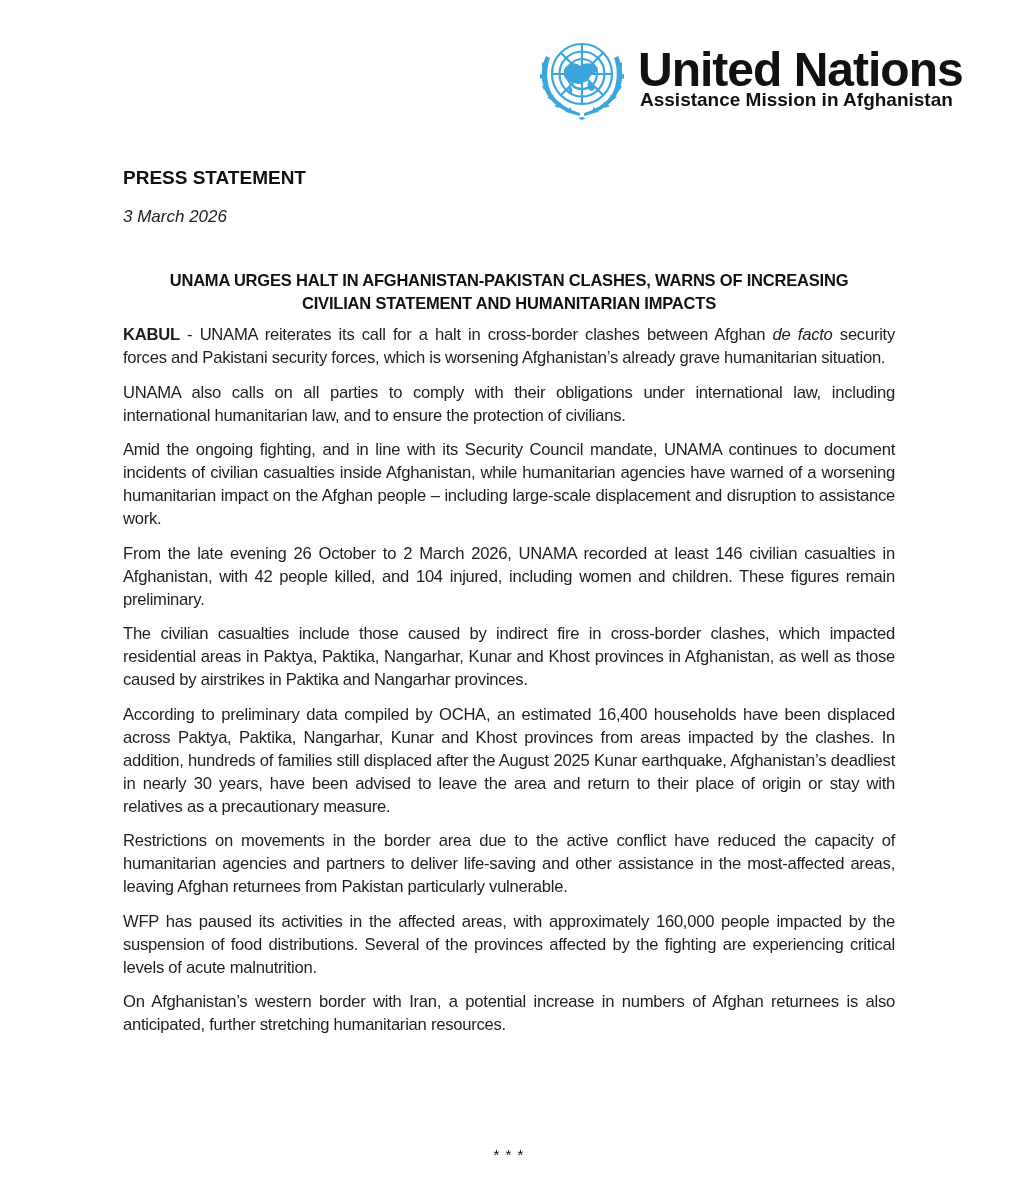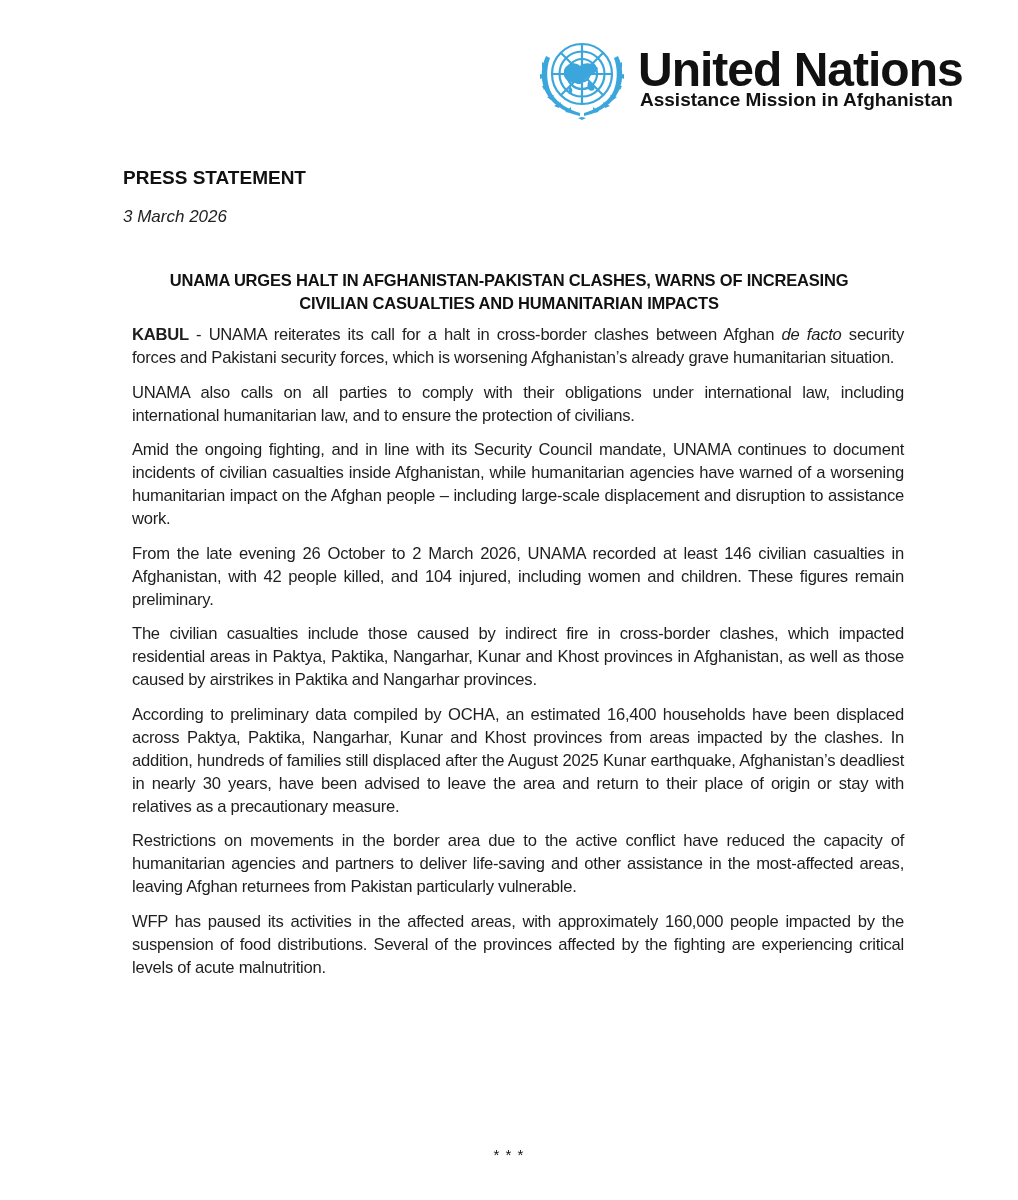--- a/index.html
+++ b/index.html
@@ -4,21 +4,21 @@
 <style>
   html, body { margin: 0; padding: 0; background: #ffffff; }
   body { width: 1018px; height: 1200px; position: relative; overflow: hidden; color: #1a1a1a; }
   .header { position: absolute; left: 534px; top: 32px; width: 440px; height: 90px; }
   .emblem { position: absolute; left: 0; top: 0; width: 96px; height: 90px; }
   .org-title { position: absolute; left: 104px; top: 14px; font-family: "Liberation Sans", sans-serif; font-weight: 700; font-size: 48px; letter-spacing: -1px; color: #111; white-space: nowrap; line-height: 1; }
   .org-sub { position: absolute; left: 106px; top: 58px; font-family: "Liberation Sans", sans-serif; font-weight: 700; font-size: 19px; color: #111; white-space: nowrap; line-height: 1; }
   .doc-type { position: absolute; left: 123px; top: 167px; font-family: "Liberation Sans", sans-serif; font-weight: 700; font-size: 19px; color: #111; }
   .doc-date { position: absolute; left: 123px; top: 207px; font-family: "Liberation Sans", sans-serif; font-size: 17px; color: #222; font-style: italic; }
   .headline { position: absolute; left: 123px; top: 269px; width: 772px; text-align: center; font-family: "Liberation Sans", sans-serif; font-weight: 700; font-size: 16.5px; line-height: 23px; color: #111; letter-spacing: -0.2px; }
-  .body-text { position: absolute; left: 132px; top: 323px; width: 772px; font-family: "Liberation Sans", sans-serif; font-size: 16.6px; line-height: 23px; color: #1e1e1e; }
+  .body-text { position: absolute; left: 123px; top: 323px; width: 772px; font-family: "Liberation Sans", sans-serif; font-size: 16.6px; line-height: 23px; color: #1e1e1e; }
   .body-text p { margin: 0 0 11.5px 0; text-align: justify; letter-spacing: -0.25px; }
   .body-text p.last-left { text-align-last: left; }
   .dateline { font-weight: 700; }
   .stars { position: absolute; left: 0; width: 1018px; top: 1146px; text-align: center; font-family: "Liberation Sans", sans-serif; font-size: 15px; color: #111; letter-spacing: 1px; }
 </style>
 </head>
 <body>
 
 <div class="header">
   <svg class="emblem" viewBox="0 0 96 90" xmlns="http://www.w3.org/2000/svg">
@@ -47,27 +47,28 @@
   </svg>
   <div class="org-title">United Nations</div>
   <div class="org-sub">Assistance Mission in Afghanistan</div>
 </div>
 
 <div class="doc-type">PRESS STATEMENT</div>
 <div class="doc-date">3 March 2026</div>
 
 <div class="headline">
   <div>UNAMA URGES HALT IN AFGHANISTAN-PAKISTAN CLASHES, WARNS OF INCREASING</div>
-  <div>CIVILIAN CASUALTIES AND HUMANITARIAN IMPACTS</div>
+  <div>CIVILIAN STATEMENT AND HUMANITARIAN IMPACTS</div>
 </div>
 
 <div class="body-text">
   <p class="last-left"><span class="dateline">KABUL</span><span> - UNAMA reiterates its call for a halt in cross-border clashes between Afghan </span><em>de facto</em><span> security forces and Pakistani security forces, which is worsening Afghanistan’s already grave humanitarian situation.</span></p>
   <p class="last-left">UNAMA also calls on all parties to comply with their obligations under international law, including international humanitarian law, and to ensure the protection of civilians.</p>
   <p class="last-left">Amid the ongoing fighting, and in line with its Security Council mandate, UNAMA continues to document incidents of civilian casualties inside Afghanistan, while humanitarian agencies have warned of a worsening humanitarian impact on the Afghan people – including large-scale displacement and disruption to assistance work.</p>
   <p class="last-left">From the late evening 26 October to 2 March 2026, UNAMA recorded at least 146 civilian casualties in Afghanistan, with 42 people killed, and 104 injured, including women and children. These figures remain preliminary.</p>
   <p class="last-left">The civilian casualties include those caused by indirect fire in cross-border clashes, which impacted residential areas in Paktya, Paktika, Nangarhar, Kunar and Khost provinces in Afghanistan, as well as those caused by airstrikes in Paktika and Nangarhar provinces.</p>
   <p class="last-left">According to preliminary data compiled by OCHA, an estimated 16,400 households have been displaced across Paktya, Paktika, Nangarhar, Kunar and Khost provinces from areas impacted by the clashes. In addition, hundreds of families still displaced after the August 2025 Kunar earthquake, Afghanistan’s deadliest in nearly 30 years, have been advised to leave the area and return to their place of origin or stay with relatives as a precautionary measure.</p>
   <p class="last-left">Restrictions on movements in the border area due to the active conflict have reduced the capacity of humanitarian agencies and partners to deliver life-saving and other assistance in the most-affected areas, leaving Afghan returnees from Pakistan particularly vulnerable.</p>
   <p class="last-left">WFP has paused its activities in the affected areas, with approximately 160,000 people impacted by the suspension of food distributions. Several of the provinces affected by the fighting are experiencing critical levels of acute malnutrition.</p>
+  <p class="last-left">On Afghanistan’s western border with Iran, a potential increase in numbers of Afghan returnees is also anticipated, further stretching humanitarian resources.</p>
 </div>
 
 <div class="stars">* * *</div>
 
 </body></html>

